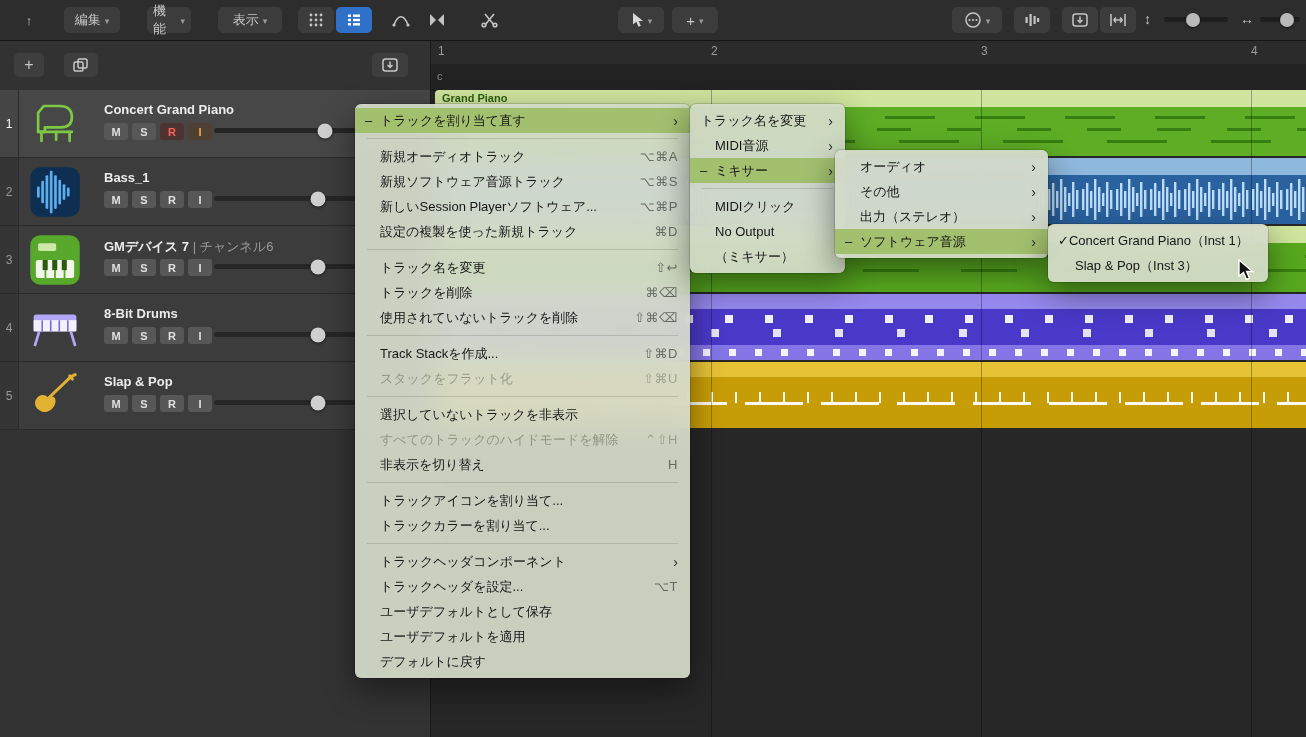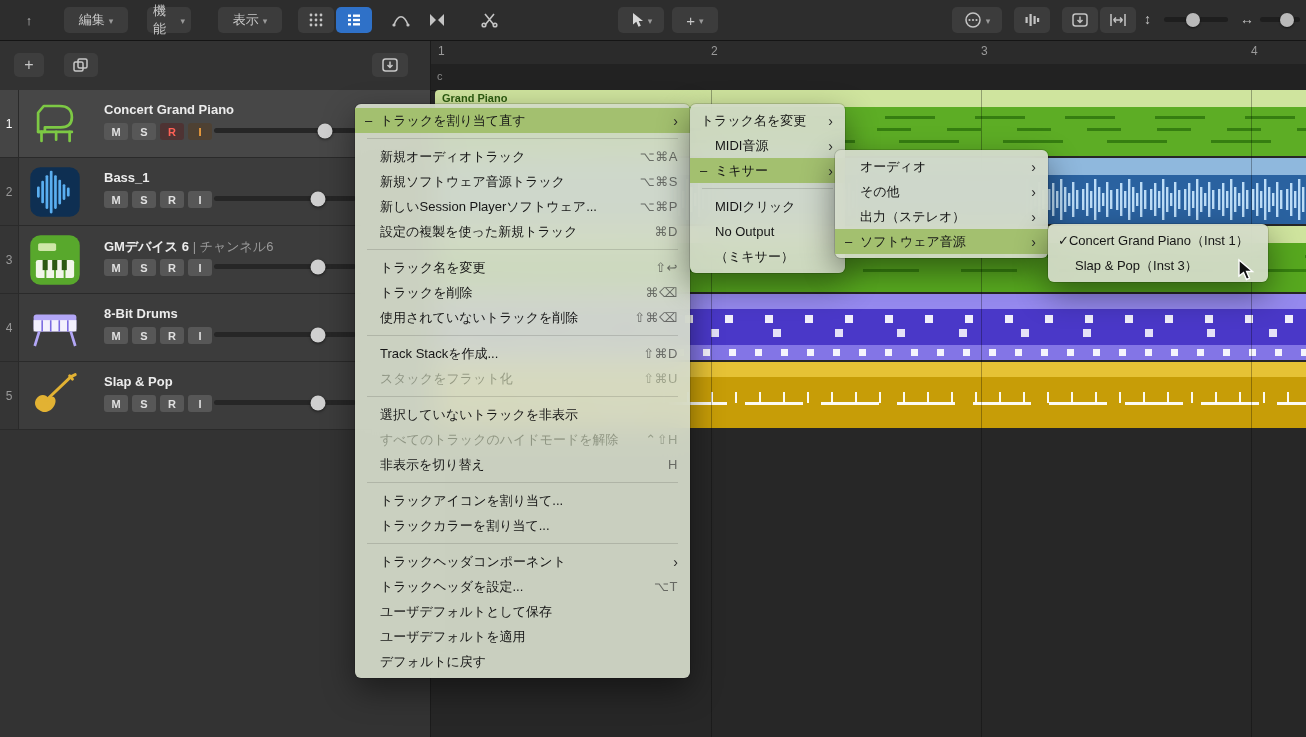--- a/index.html
+++ b/index.html
@@ -112,21 +112,21 @@
 </style>
 </head>
 <body>
 
 <div class="stage">
 
   <div class="toolbar">
     <div class="tb flat" style="left:12px;width:34px">
       <span>↑</span>
     </div>
-    <div class="tb" style="left:64px;width:64px">
+    <div class="tb" style="left:64px;width:56px">
       <span>編集</span>
       <span class="chev">▾</span>
     </div>
     <div class="tb" style="left:147px;width:44px">
       <span>機能</span>
       <span class="chev">▾</span>
     </div>
     <div class="tb" style="left:218px;width:64px">
       <span>表示</span>
       <span class="chev">▾</span>
@@ -306,21 +306,21 @@
             <rect x="9" y="9" width="16" height="7" rx="1.5" fill="#cfe7a8"></rect>
             <rect x="7" y="24" width="34" height="16" rx="2" fill="#f2f6ea"></rect>
             <path d="M15.5 24 V40 M24 24 V40 M32.5 24 V40" stroke="#58a82c" stroke-width="1.6"></path>
             <g fill="#2c5a12">
               <rect x="13" y="24" width="4.5" height="9"></rect>
               <rect x="21.5" y="24" width="4.5" height="9"></rect>
               <rect x="30" y="24" width="4.5" height="9"></rect>
             </g>
           </svg>
       </div>
-      <div class="tname"><span>GMデバイス 6</span> <span class="tsuffix">| チャンネル6</span></div>
+      <div class="tname"><span>GMデバイス 7</span> <span class="tsuffix">| チャンネル6</span></div>
       <div class="tbtns">
         <div class="tb-sm">M</div>
         <div class="tb-sm">S</div>
         <div class="tb-sm r">R</div>
         <div class="tb-sm i">I</div>
       </div>
       <div class="tslider">
           <div class="knob" style="left: 73%;"></div>
         </div>
     </div>

